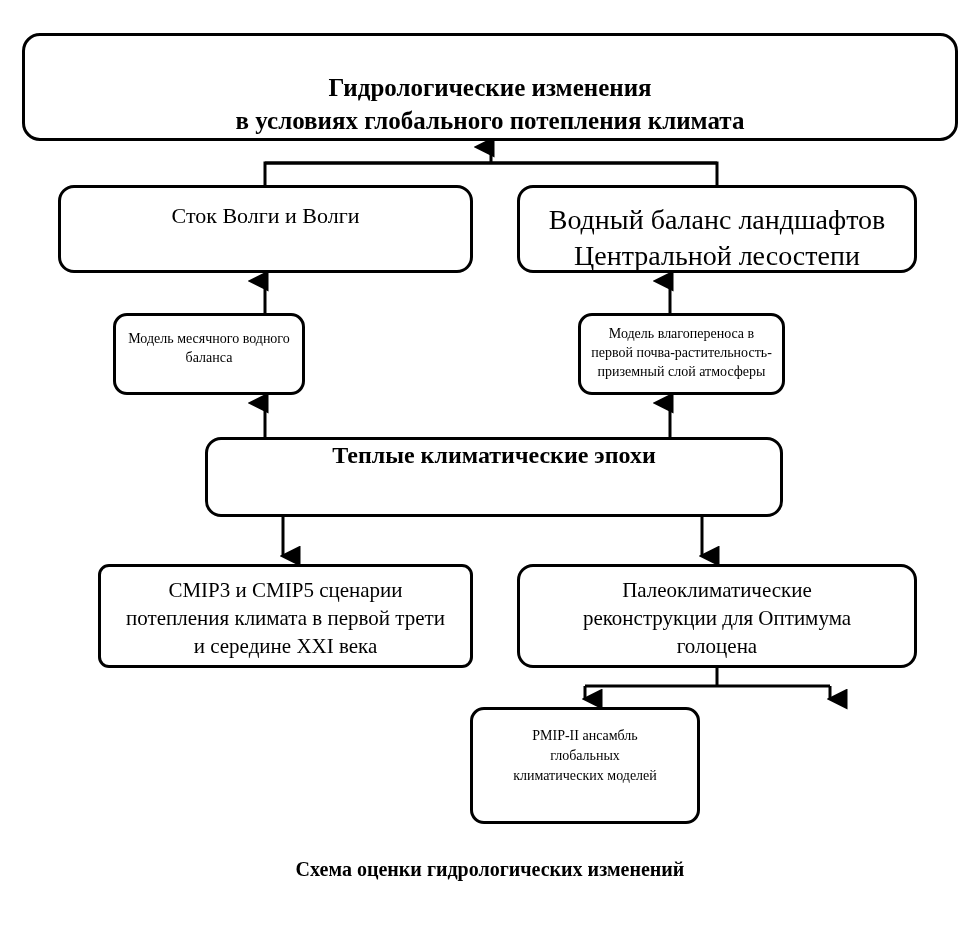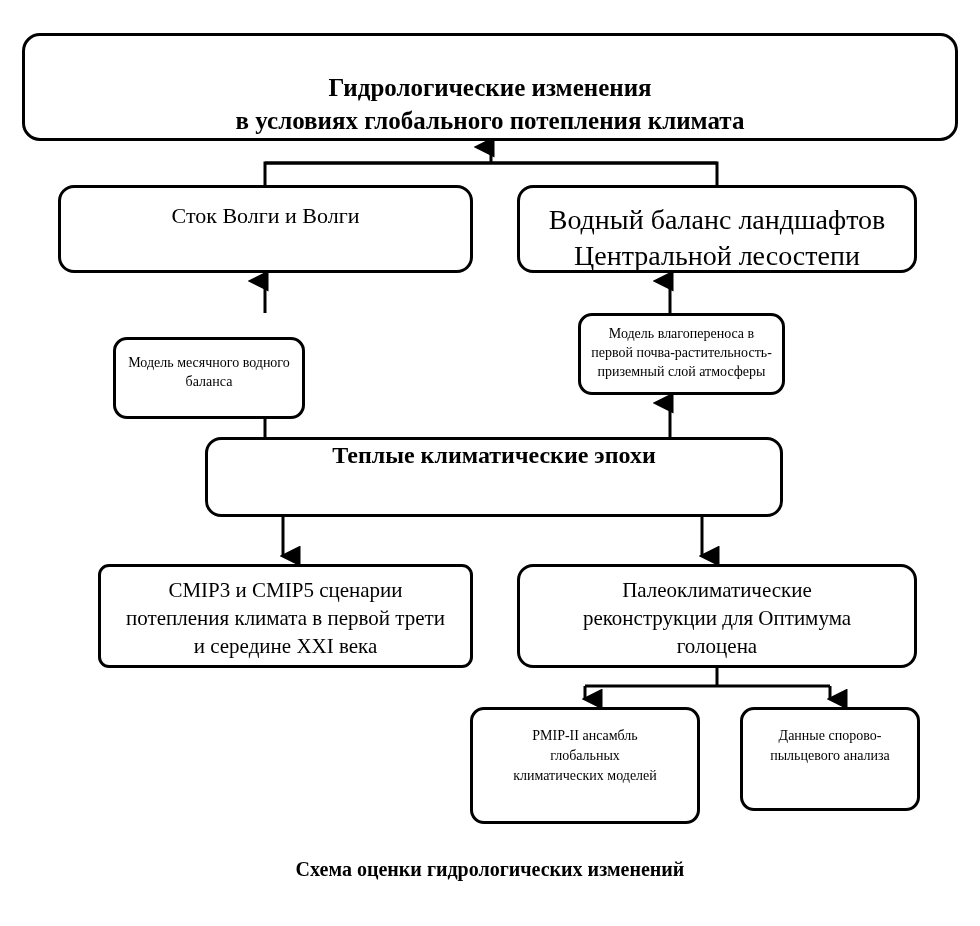--- a/index.html
+++ b/index.html
@@ -61,21 +61,20 @@
     border-radius: 16px;
     padding-top: 14px;
   }
   #node-waterbalance .txt {
     font-size: 28px; line-height: 1.3;
   }
   #node-monthmodel {
     left: 113px; top: 313px; width: 192px; height: 82px;
     border-radius: 14px;
     padding-top: 14px;
-    margin-top: 24px;
   }
   #node-monthmodel .txt {
     font-size: 14px; line-height: 1.35;
   }
   #node-moisturemodel {
     left: 578px; top: 313px; width: 207px; height: 82px;
     border-radius: 14px;
     padding-top: 9px;
   }
   #node-moisturemodel .txt {
@@ -229,20 +228,16 @@
 реконструкции для Оптимума
 голоцена</span>
   </div>
 
   <div class="node" id="node-pmip">
     <span class="txt">PMIP-II ансамбль
 глобальных
 климатических моделей</span>
   </div>
 
-  <div class="node" id="node-pollen">
-    <span class="txt">Данные спорово-
-пыльцевого анализа</span>
-  </div>
 
   <div id="caption">Схема оценки гидрологических изменений</div>
 
 </div>
 
 </body></html>

